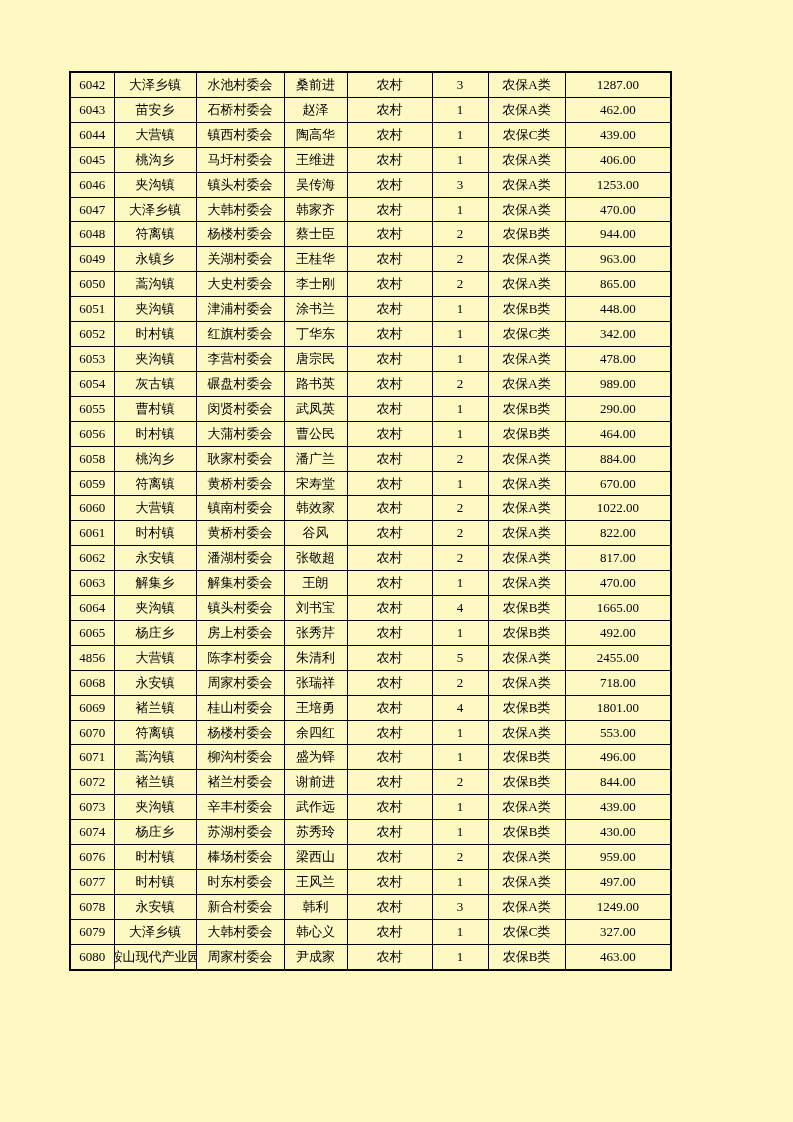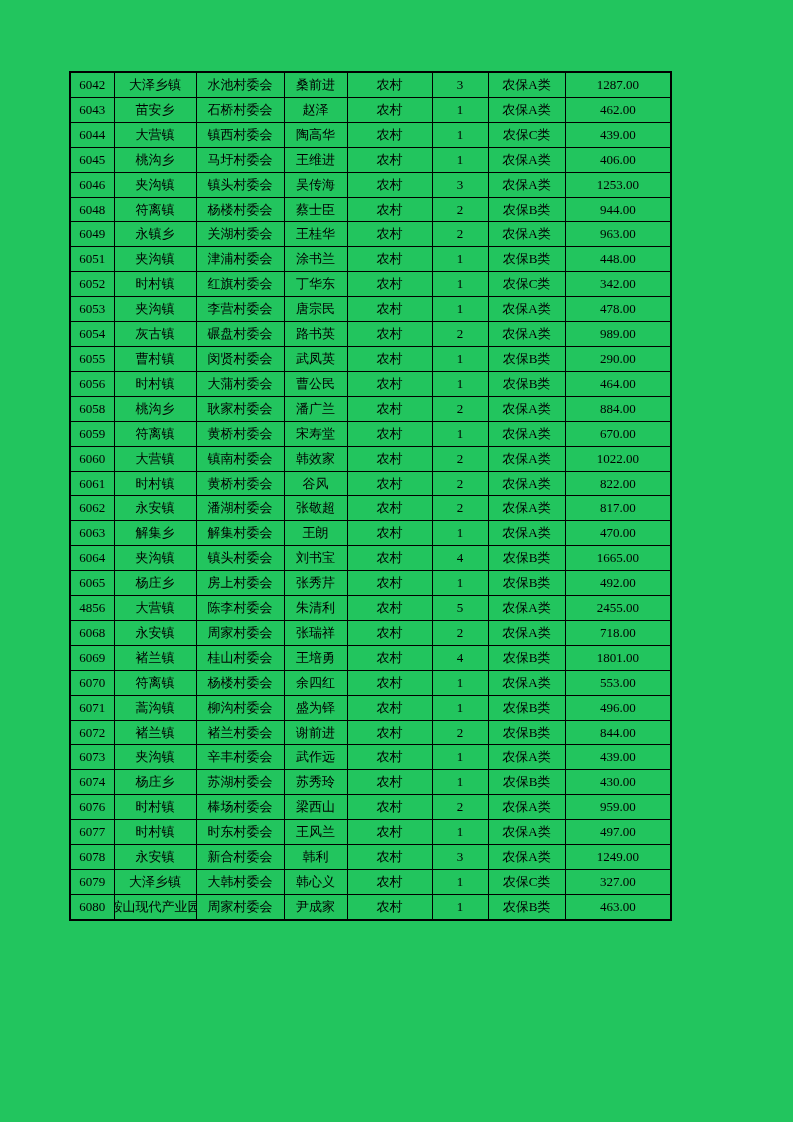--- a/index.html
+++ b/index.html
@@ -5,21 +5,21 @@
   html, body { margin: 0; padding: 0; }
   body {
     width: 793px; height: 1122px;
     background: #ffffff;
     position: relative;
     font-family: "Liberation Serif", "DejaVu Serif", serif;
     color: #000;
   }
   .page {
     position: absolute; inset: 0;
-    background: #22c55e;
+    background: #fef9c3;
   }
   table.sheet-table {
     position: absolute;
     left: 69px; top: 71px;
     width: 601px;
     border-collapse: collapse;
     table-layout: fixed;
     border: 2px solid #000;
   }
   table.sheet-table td {
@@ -183,20 +183,46 @@
           </td>
     <td>
             <div class="cw">农保A类</div>
           </td>
     <td>
             <div class="cw">1253.00</div>
           </td>
   </tr>
         <tr>
     <td>
+            <div class="cw">6047</div>
+          </td>
+    <td>
+            <div class="cw">大泽乡镇</div>
+          </td>
+    <td>
+            <div class="cw">大韩村委会</div>
+          </td>
+    <td>
+            <div class="cw">韩家齐</div>
+          </td>
+    <td>
+            <div class="cw">农村</div>
+          </td>
+    <td>
+            <div class="cw">1</div>
+          </td>
+    <td>
+            <div class="cw">农保A类</div>
+          </td>
+    <td>
+            <div class="cw">470.00</div>
+          </td>
+  </tr>
+        <tr>
+    <td>
             <div class="cw">6048</div>
           </td>
     <td>
             <div class="cw">符离镇</div>
           </td>
     <td>
             <div class="cw">杨楼村委会</div>
           </td>
     <td>
             <div class="cw">蔡士臣</div>
@@ -231,20 +257,46 @@
             <div class="cw">农村</div>
           </td>
     <td>
             <div class="cw">2</div>
           </td>
     <td>
             <div class="cw">农保A类</div>
           </td>
     <td>
             <div class="cw">963.00</div>
+          </td>
+  </tr>
+        <tr>
+    <td>
+            <div class="cw">6050</div>
+          </td>
+    <td>
+            <div class="cw">蒿沟镇</div>
+          </td>
+    <td>
+            <div class="cw">大史村委会</div>
+          </td>
+    <td>
+            <div class="cw">李士刚</div>
+          </td>
+    <td>
+            <div class="cw">农村</div>
+          </td>
+    <td>
+            <div class="cw">2</div>
+          </td>
+    <td>
+            <div class="cw">农保A类</div>
+          </td>
+    <td>
+            <div class="cw">865.00</div>
           </td>
   </tr>
         <tr>
     <td>
             <div class="cw">6051</div>
           </td>
     <td>
             <div class="cw">夹沟镇</div>
           </td>
     <td>

